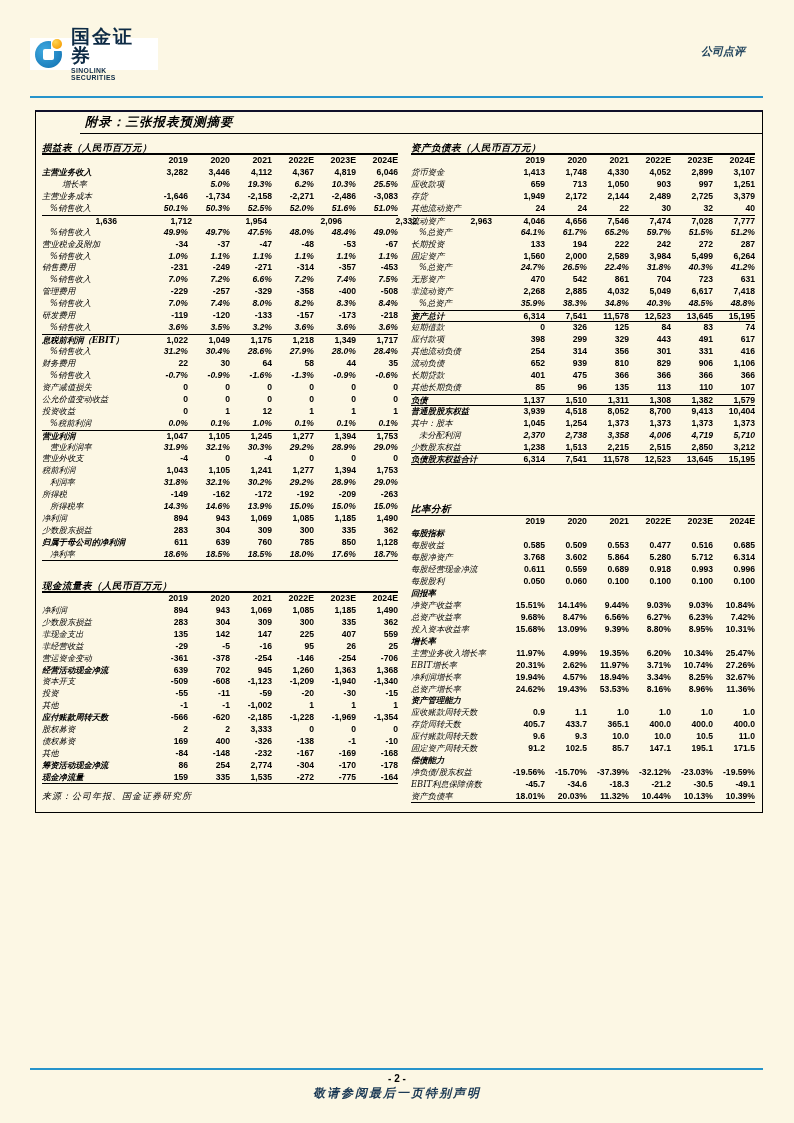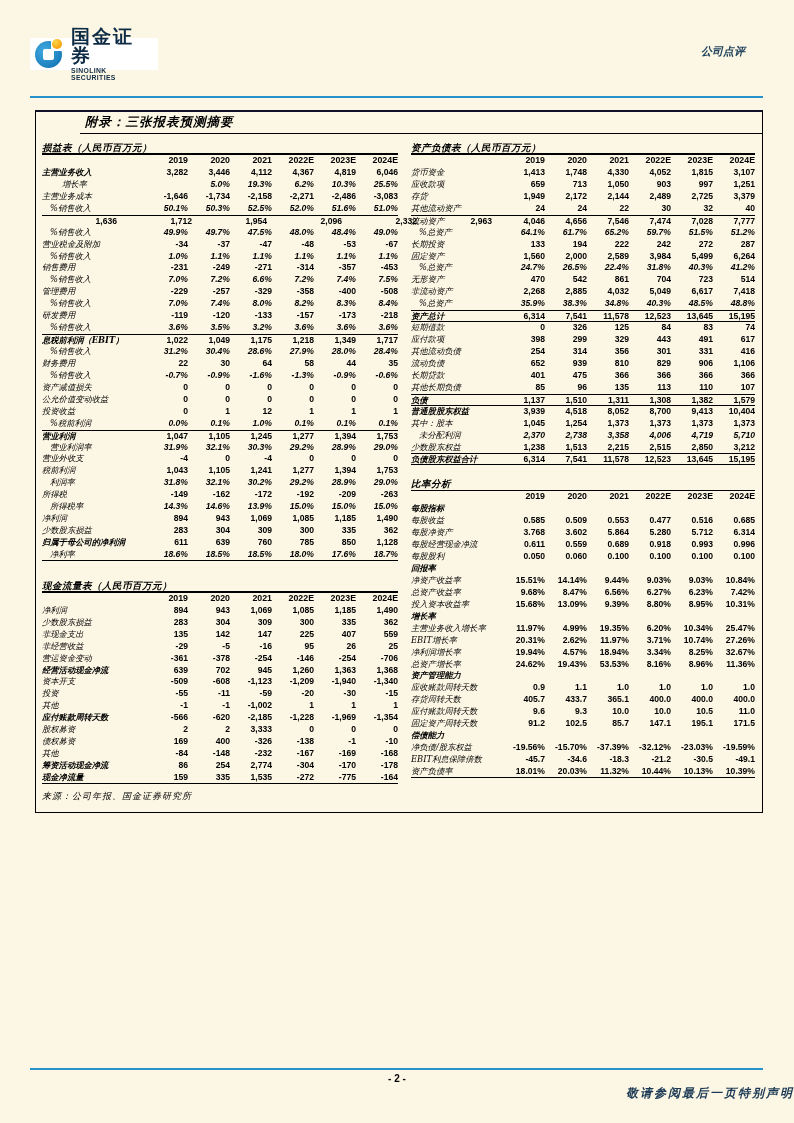--- a/index.html
+++ b/index.html
@@ -26,39 +26,39 @@
   .brand-en { font-size:6.8px; font-weight:bold; color:#0e2b45; letter-spacing:0.4px; margin-top:3px; }
   .doc-type { position:absolute; right:18px; top:8px; font-size:11px; color:#22455e; font-weight:bold; font-style:italic; font-family:"DejaVu Serif", serif; }
   .hdr-rule { position:absolute; left:0; top:60px; width:733px; height:2px; background:#2694cb; }
   
   .appendix { position:absolute; left:35px; top:110px; width:728px; height:703px; border:1.5px solid #000; border-top:2.5px solid #10102a; background:transparent; }
   .apx-title { height:22px; line-height:21px; border-bottom:1.5px solid #000; padding-left:5px;
     font-size:12.5px; font-weight:bold; font-style:italic; font-family:Liberation Sans, sans-serif; letter-spacing:1px;margin-left:44px; }
   .cols { display:flex; padding:6px 7px 0 6px; }
   .col { display:flex; flex-direction:column; }
   .col-left  { width:356px; margin-right:13px; }
-  .col-right { width:346px; }
+  .col-right { width:346px;justify-content:space-between; }
   .gap-is-cf { height:17px; } .gap-bs-ra { height:11px; }
   
   .t-title { font-size:9.5px; font-weight:bold; font-style:italic; font-family:"DejaVu Serif", serif;
     border-bottom:2px solid #000; padding:2px 0 1px 0; height:15px; letter-spacing:0.5px; }
   .t-row { display:flex; align-items:baseline; height:11.95px; line-height:11.95px; }
   .t-row .lab { flex:1 1 auto; font-size:8.3px; font-family:"DejaVu Serif", serif; font-style:italic; white-space:nowrap; overflow:hidden; }
   .t-row .val { flex:0 0 42px; text-align:right; font-size:8.6px; font-weight:bold; white-space:nowrap; }
   .t-head .val { font-size:8.8px; }
   .t-row.b .lab { font-weight:bold; }
   .t-row.sec .lab { font-weight:bold; }
   .t-row.i .lab { padding-left:8px; }
   .t-row.i2 .lab { padding-left:20px; }
   .t-row.i .val, .t-row.i2 .val { font-style:italic; }
   .src-note { margin-top:6px; font-size:9px; font-family:"DejaVu Serif", serif; font-style:italic; letter-spacing:1px; }
   
   .ftr-rule { position:absolute; left:30px; top:1068px; width:733px; height:2px; background:#2694cb; }
   .ftr-page { position:absolute; left:0; top:1073px; width:794px; text-align:center; font-size:10px; font-weight:bold; }
-  .ftr-disc { position:absolute; left:0; top:1085px; width:794px; text-align:right; font-size:12px; font-weight:bold;
+  .ftr-disc { position:absolute; left:0; top:1085px; width:794px; text-align:center; font-size:12px; font-weight:bold;
     font-style:italic; font-family:"DejaVu Serif", serif; color:#1c3a55; letter-spacing:2px; }
 </style>
 </head>
 <body>
 
 <div class="hdr">
   <div class="logo-box">
     <div class="logo-mark">
       <div class="logo-ring"></div>
       <div class="logo-notch"></div>
@@ -547,21 +547,21 @@
             <span class="val">2022E</span>
             <span class="val">2023E</span>
             <span class="val">2024E</span>
           </div>
           <div class="t-row">
             <span class="lab">货币资金</span>
             <span class="val">1,413</span>
             <span class="val">1,748</span>
             <span class="val">4,330</span>
             <span class="val">4,052</span>
-            <span class="val">1,815</span>
+            <span class="val">2,899</span>
             <span class="val">3,107</span>
           </div>
           <div class="t-row">
             <span class="lab">应收款项</span>
             <span class="val">659</span>
             <span class="val">713</span>
             <span class="val">1,050</span>
             <span class="val">903</span>
             <span class="val">997</span>
             <span class="val">1,251</span>
@@ -629,21 +629,21 @@
             <span class="val">40.3%</span>
             <span class="val">41.2%</span>
           </div>
           <div class="t-row">
             <span class="lab">无形资产</span>
             <span class="val">470</span>
             <span class="val">542</span>
             <span class="val">861</span>
             <span class="val">704</span>
             <span class="val">723</span>
-            <span class="val">514</span>
+            <span class="val">631</span>
           </div>
           <div class="t-row">
             <span class="lab">非流动资产</span>
             <span class="val">2,268</span>
             <span class="val">2,885</span>
             <span class="val">4,032</span>
             <span class="val">5,049</span>
             <span class="val">6,617</span>
             <span class="val">7,418</span>
           </div>

